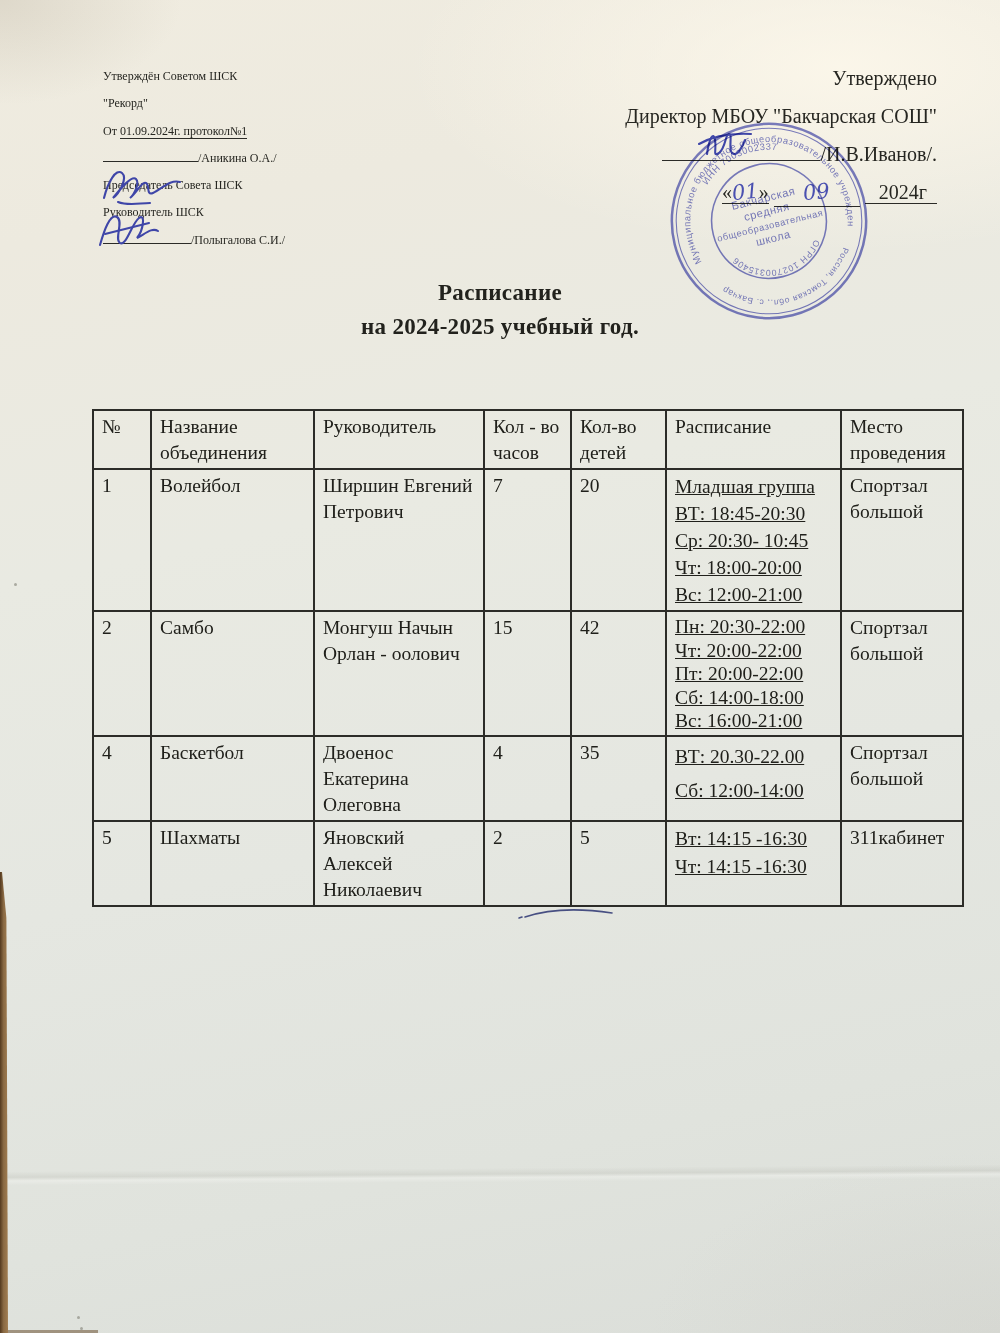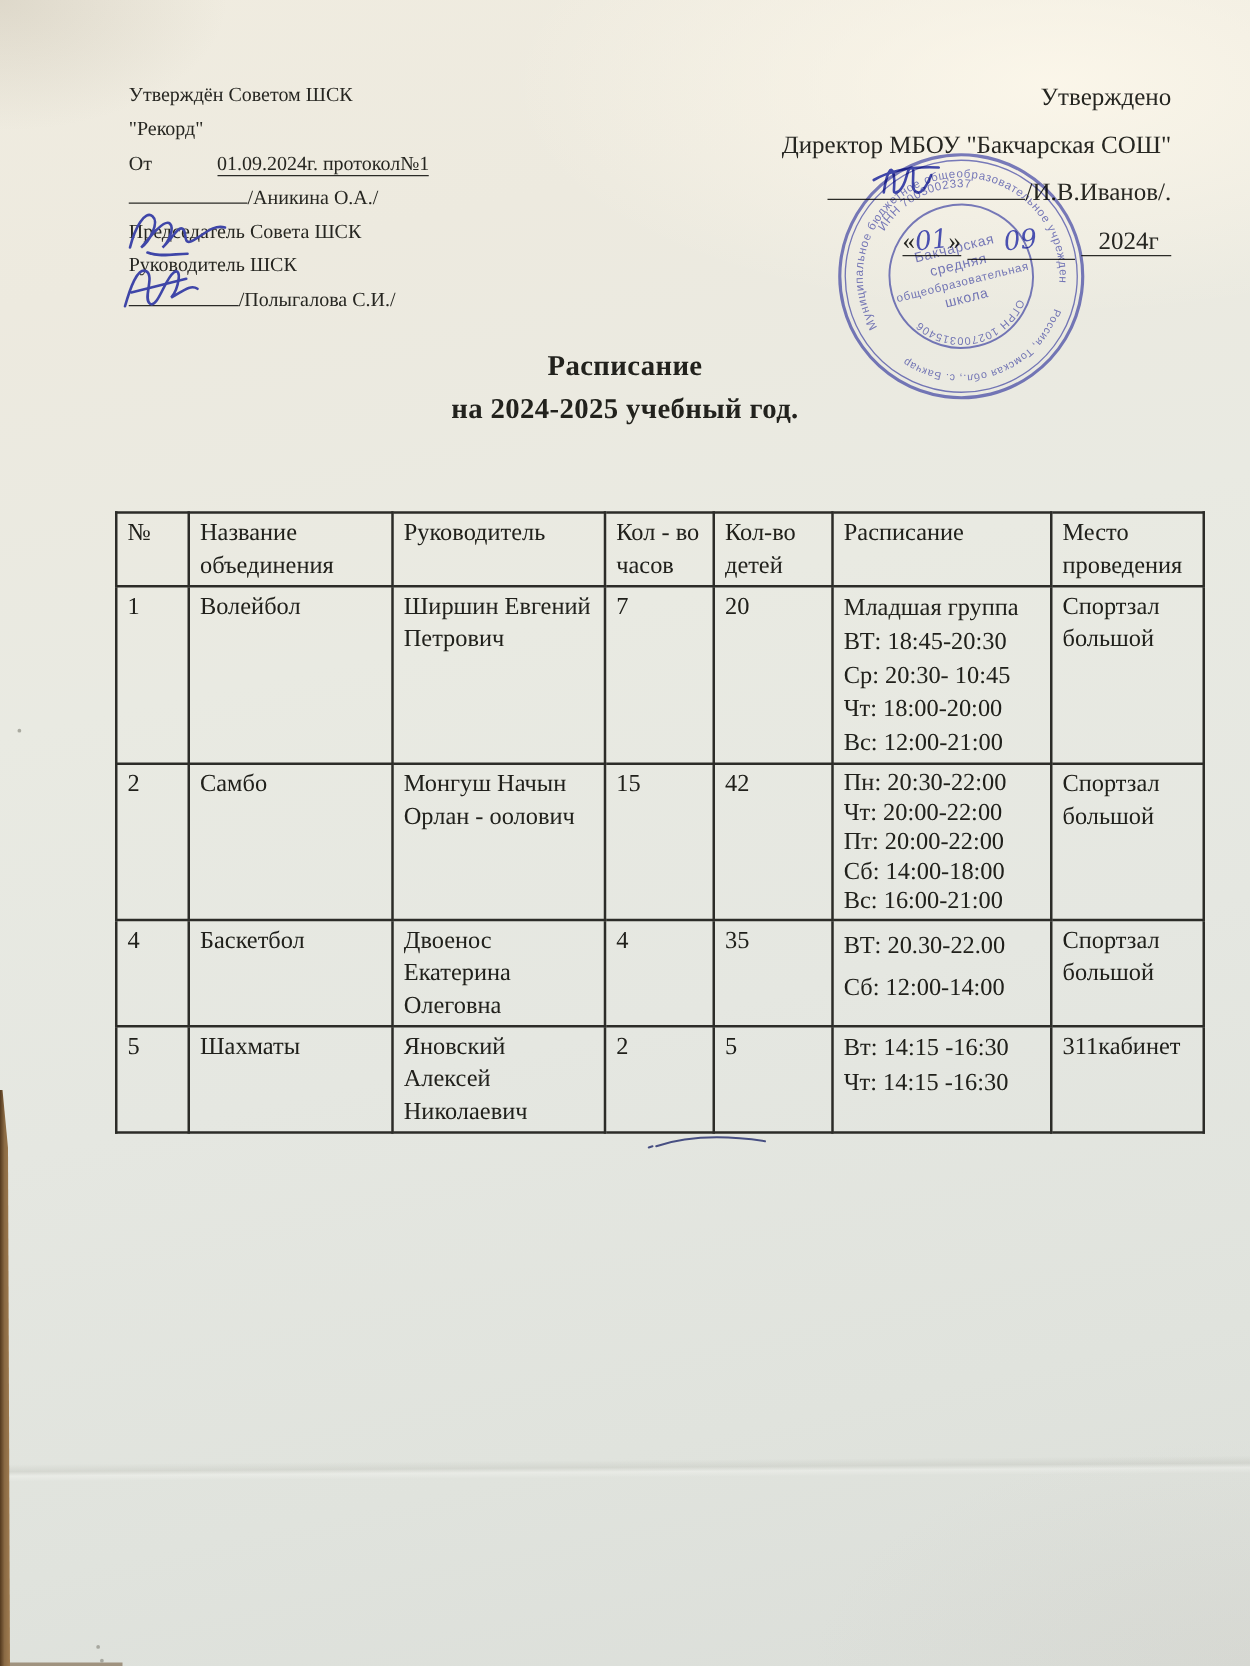--- a/index.html
+++ b/index.html
@@ -20,25 +20,25 @@
     background:linear-gradient(to bottom, rgba(150,150,140,0) 0%, rgba(150,150,140,0.16) 42%, rgba(255,255,252,0.28) 68%, rgba(255,255,252,0) 100%);
     transform:rotate(-0.4deg); }
   .wood { position:absolute; left:0; top:872px; width:8px; height:461px;
     background:linear-gradient(to right, #53391e, #8a6a44 45%, #a07c50);
     clip-path:polygon(0 0, 25% 0, 80% 10%, 100% 100%, 0 100%); }
   .wood2 { position:absolute; left:8px; bottom:0; width:90px; height:3px; background:#6b5233; opacity:.55; }
   .speck { position:absolute; width:3px; height:3px; border-radius:50%; background:#8e8e84; opacity:.7; }
 
   
   .block-left { position:absolute; left:103px; top:63px; width:430px;
-    font-size:16px; line-height:27.3px; }
+    font-size:12px; line-height:27.3px; }
   .block-right { position:absolute; right:63px; top:65px; width:420px; text-align:right;
     font-size:20px; }
   .block-right .ln { line-height:27px; margin-bottom:11px; white-space:nowrap; }
-  .u { border-bottom:1.7px solid #2b2b27;margin-left:48px; }
+  .u { border-bottom:1.7px solid #2b2b27; }
   .blank { display:inline-block; border-bottom:1.7px solid #2b2b27; height:16px; }
   .w95 { width:95px; } .w88 { width:88px; } .w158 { width:158px; }
   .hand { font-family:"DejaVu Serif", serif; font-style:italic; color:#4a50b0;
           display:inline-block; transform:rotate(-6deg); font-size:21px; }
   .dmid { display:inline-block; width:86px; border-bottom:1.7px solid #2b2b27; text-align:center; }
   .dseg { border-bottom:1.7px solid #2b2b27; }
   .dyear { border-bottom:1.7px solid #2b2b27; padding:0 10px 0 14px;text-align:center; }
 
   .sig { position:absolute; }
   .sig path { fill:none; stroke:#3f46a8; stroke-width:2.1; stroke-linecap:round; }
@@ -56,21 +56,21 @@
     font-weight:bold; font-size:23px; line-height:33.5px; color:#22221d; letter-spacing:.3px; }
 
   
   table.sched { position:absolute; left:92px; top:409px; width:870px;
     border-collapse:collapse; table-layout:fixed;
     font-size:19.5px; color:#20201b; }
   table.sched th, table.sched td { border:2px solid #2c2c28; vertical-align:top;
     padding:3px 6px 2px 8px; font-weight:normal; text-align:left; line-height:26px; }
   td.numcol { padding-left:9px; }
   td.qty { text-align:right; padding-right:13px; }
-  .sched-lines div { line-height:27px; }
+  .sched-lines div { line-height:27px;text-decoration:underline; }
   tr.r2 .sched-lines div { line-height:23.5px; }
   tr.r3 .sched-lines div { line-height:34px; }
   tr.r4 .sched-lines div { line-height:28px; }
 
   .penstroke { position:absolute; left:517px; top:901px; }
   .penstroke path { fill:none; stroke:#474f82; stroke-width:1.6; stroke-linecap:round; }
 </style>
 </head>
 <body>
 

